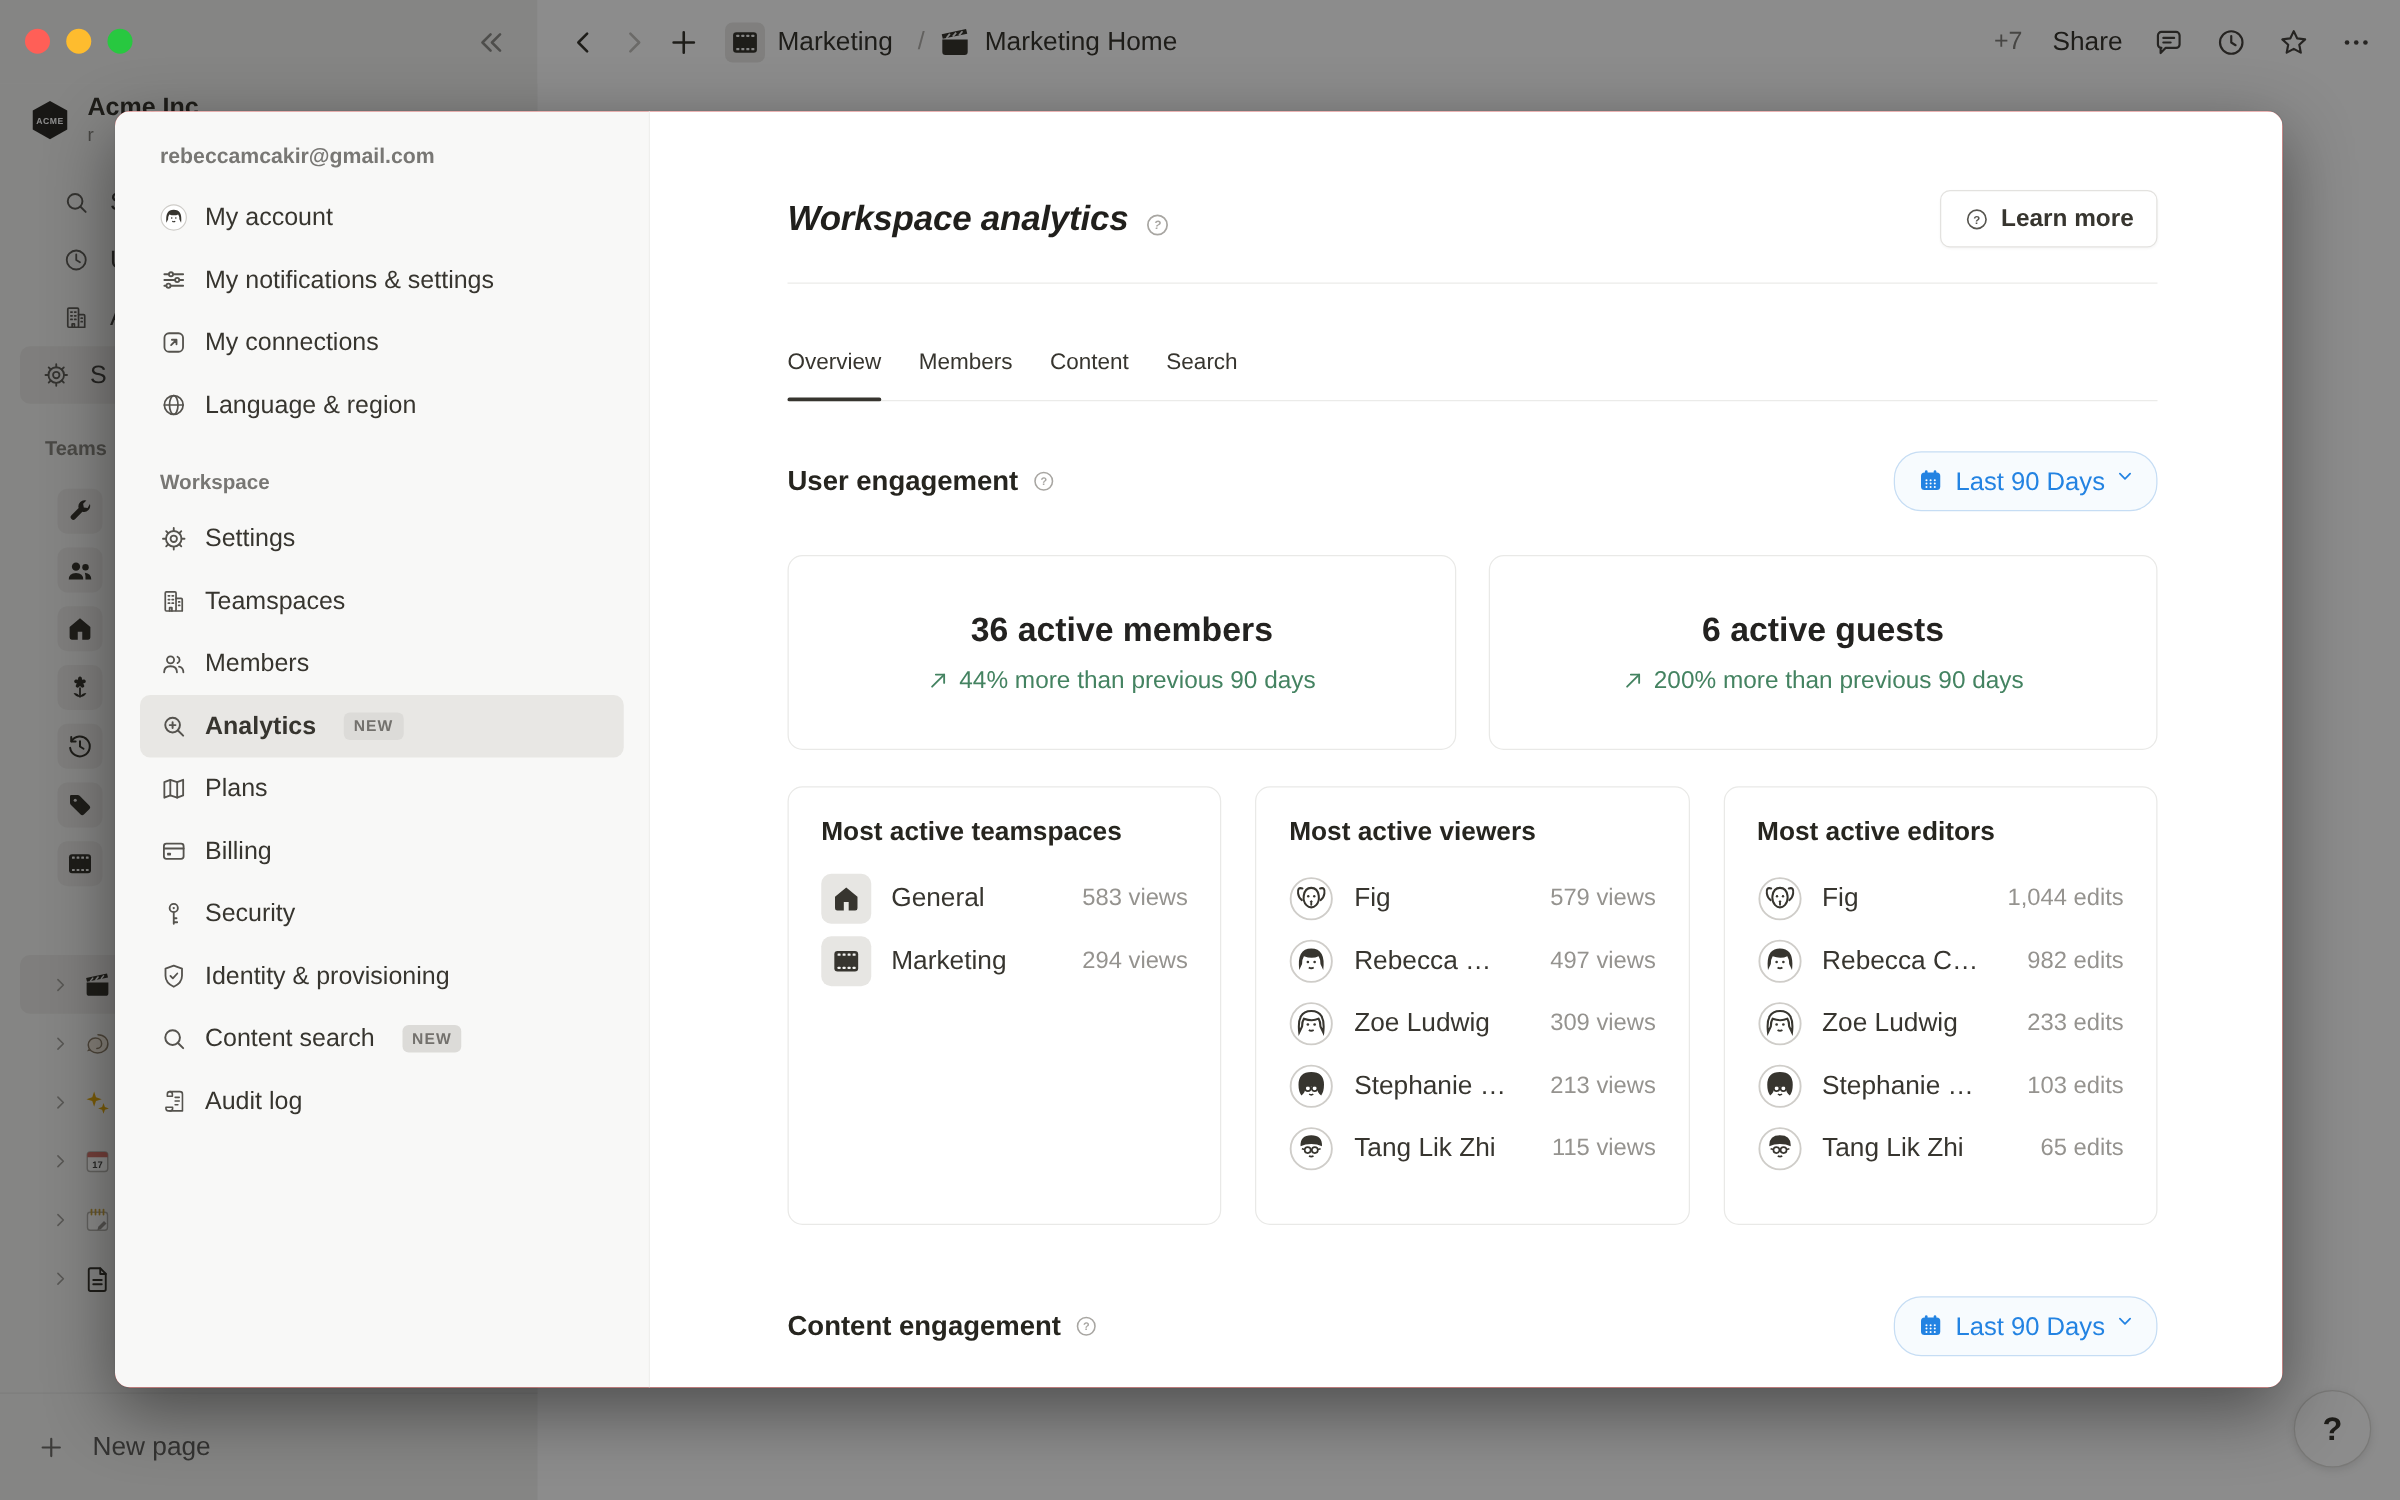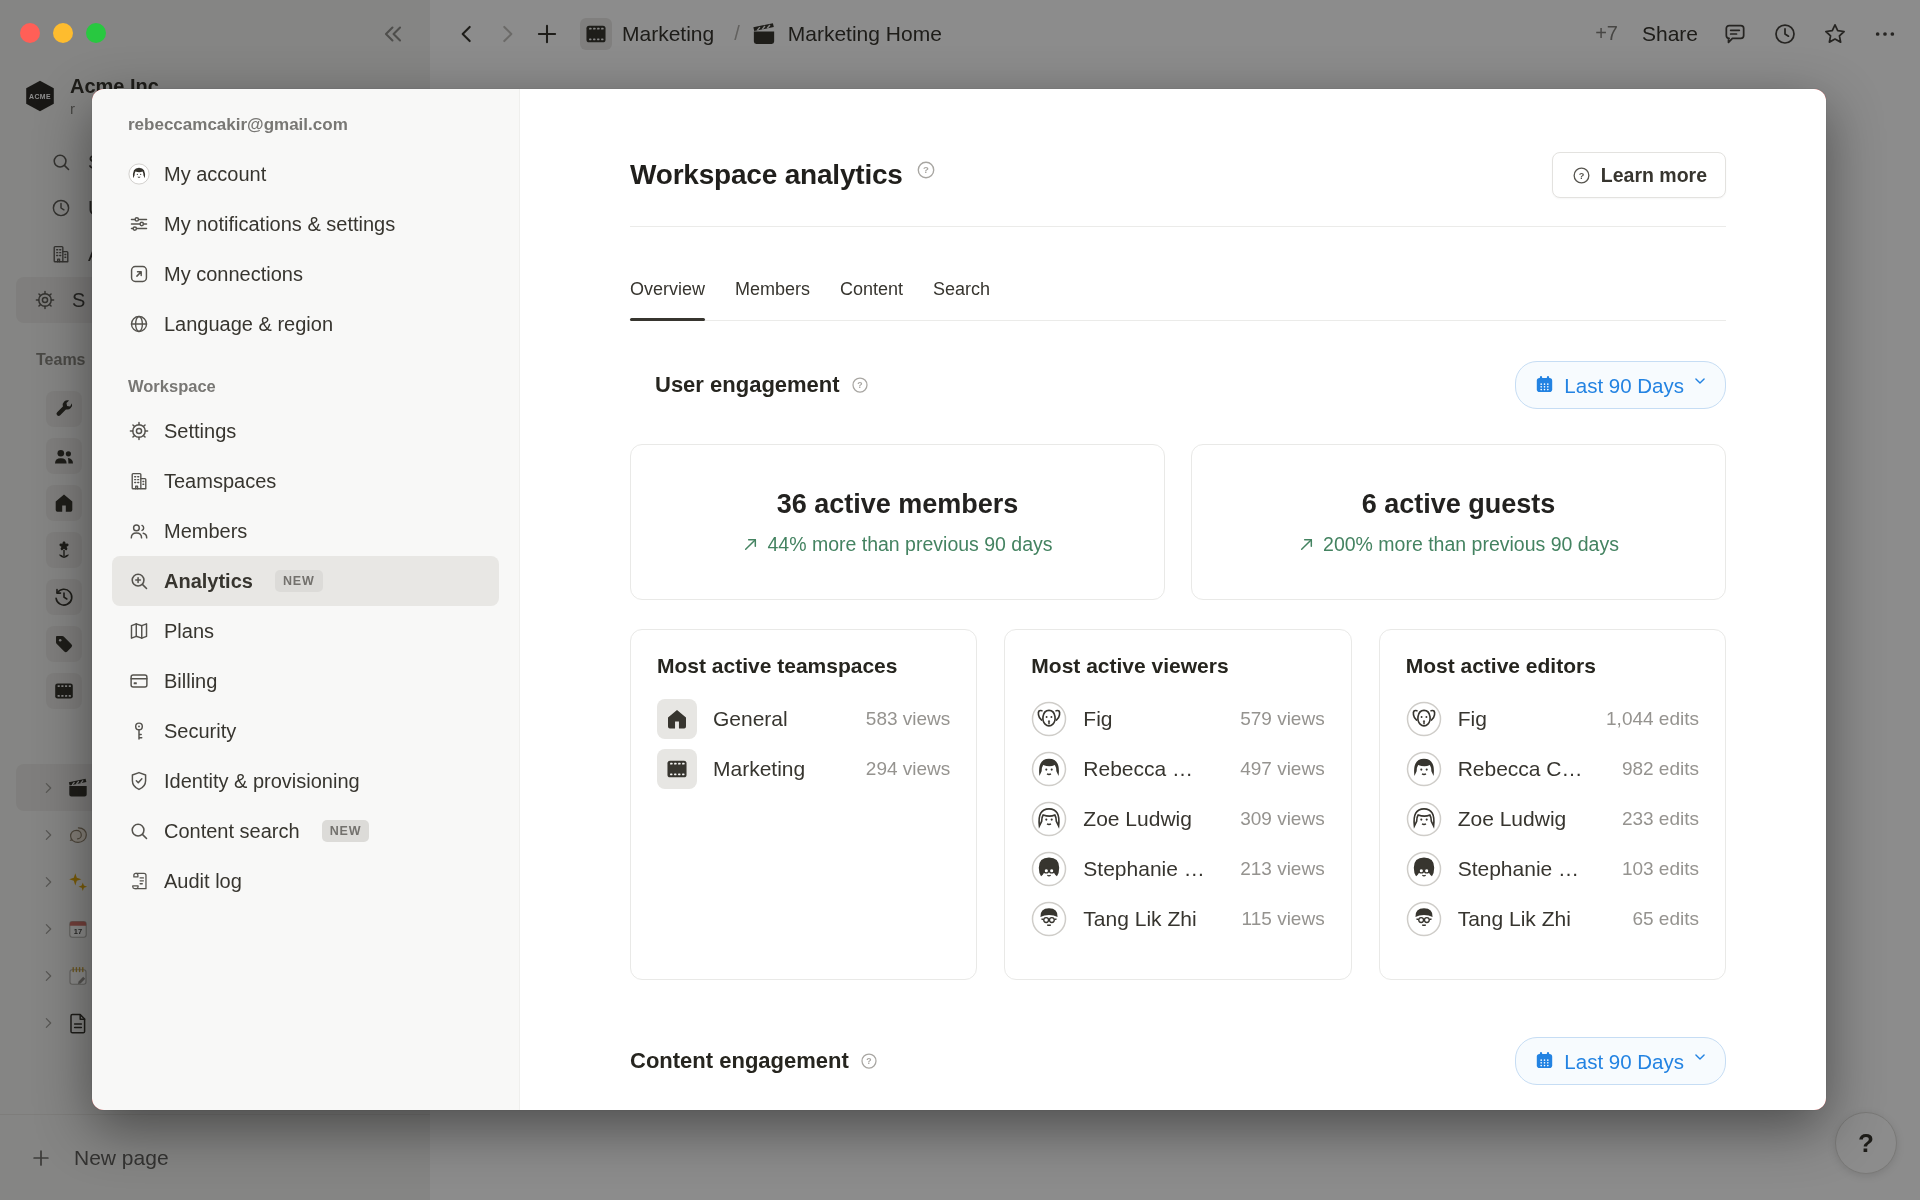--- a/index.html
+++ b/index.html
@@ -70,38 +70,38 @@
   .m-item{display:flex;align-items:center;gap:14px;height:50px;padding:0 12px 0 16px;border-radius:8px;cursor:pointer;}
   .m-item .m-ic{color:#55534e;}
   .m-label{font-size:20px;color:#37352f;white-space:nowrap;}
   .m-item.selected{background:#e8e7e4;}
   .m-item.selected .m-label{font-weight:700;}
   .m-badge{font-size:12.5px;font-weight:600;letter-spacing:.07em;color:#73716d;background:#dcdbd8;border-radius:5px;padding:4px 8px;margin-left:8px;}
   .m-header{font-size:16.5px;font-weight:600;color:#787774;padding-left:16px;margin:28px 0 10px;}
 
   .modal-main{flex:1;padding:0 100px 0 110px;position:relative;overflow:hidden;background:#fff;}
   .mm-head{display:flex;align-items:center;justify-content:space-between;margin-top:63px;height:46px;}
-  .mm-title-wrap{display:flex;align-items:flex-start;gap:12px;}
+  .mm-title-wrap{display:flex;align-items:flex-end;gap:12px;font-style:italic;}
   .mm-title{font-size:28px;font-weight:700;color:#201f1c;letter-spacing:-.2px;}
   .qicon{width:22px;height:22px;color:#a8a6a2;cursor:pointer;}
   .learn-more{display:flex;align-items:center;gap:9px;height:46px;padding:0 18px;border-radius:8px;border:1px solid #e3e2df;background:#fff;font-family:inherit;font-size:19.5px;font-weight:600;color:#37352f;cursor:pointer;box-shadow:0 1px 2px rgba(0,0,0,.04);}
   .learn-more .qicon{color:#57554f;width:21px;height:21px;}
   .mm-divider{height:1px;background:#ebebe9;margin-top:28px;}
   .tabs{display:flex;gap:30px;margin-top:48px;padding-bottom:17px;border-bottom:1px solid #ebebe9;}
   .tab{position:relative;background:none;border:none;font-family:inherit;font-size:18px;color:#37352f;cursor:pointer;padding:0;line-height:28px;}
   .tab.active::after{content:'';position:absolute;left:0;right:0;bottom:-18px;height:3px;background:#37352f;border-radius:2px;}
 
   .sec-head{display:flex;align-items:center;justify-content:space-between;height:44px;}
   .sec-title-wrap{display:flex;align-items:center;gap:10px;}
   .sec-title{font-size:22px;font-weight:700;color:#26251f;}
   .sec-head .qicon{width:20px;height:20px;}
   .range-pill{display:flex;gap:9px;height:48px;padding:12px 18px;border-radius:22px;border:1px solid #c6ddf4;background:#f7fbfe;font-family:inherit;font-size:20.5px;font-weight:500;color:var(--blue);cursor:pointer;}
   .range-pill .cal{width:21px;height:21px;color:var(--blue);}
   .range-pill .chev{width:14px;height:14px;color:var(--blue);}
-  .ue-head{margin-top:42px;margin-left:25px;}
+  .ue-head{margin-top:42px;}
 
   .stats{display:grid;grid-template-columns:1fr 1fr;gap:26px;margin-top:37px;}
   .stat-card{height:156px;border:1px solid #e9e9e7;border-radius:12px;display:flex;flex-direction:column;align-items:center;justify-content:center;gap:13px;}
   .stat-value{font-size:27px;font-weight:700;color:#232220;}
   .stat-delta{display:flex;align-items:center;gap:8px;color:var(--green);font-size:19.5px;font-weight:500;}
   .stat-delta .tr{width:17px;height:17px;}
 
   .rankings{display:grid;grid-template-columns:1fr 1fr 1fr;gap:27px;margin-top:29px;}
   .rank-card{height:351px;border:1px solid #e9e9e7;border-radius:12px;padding:24px 26px;overflow:hidden;}
   .rank-title{font-size:21px;font-weight:700;color:#26251f;}

